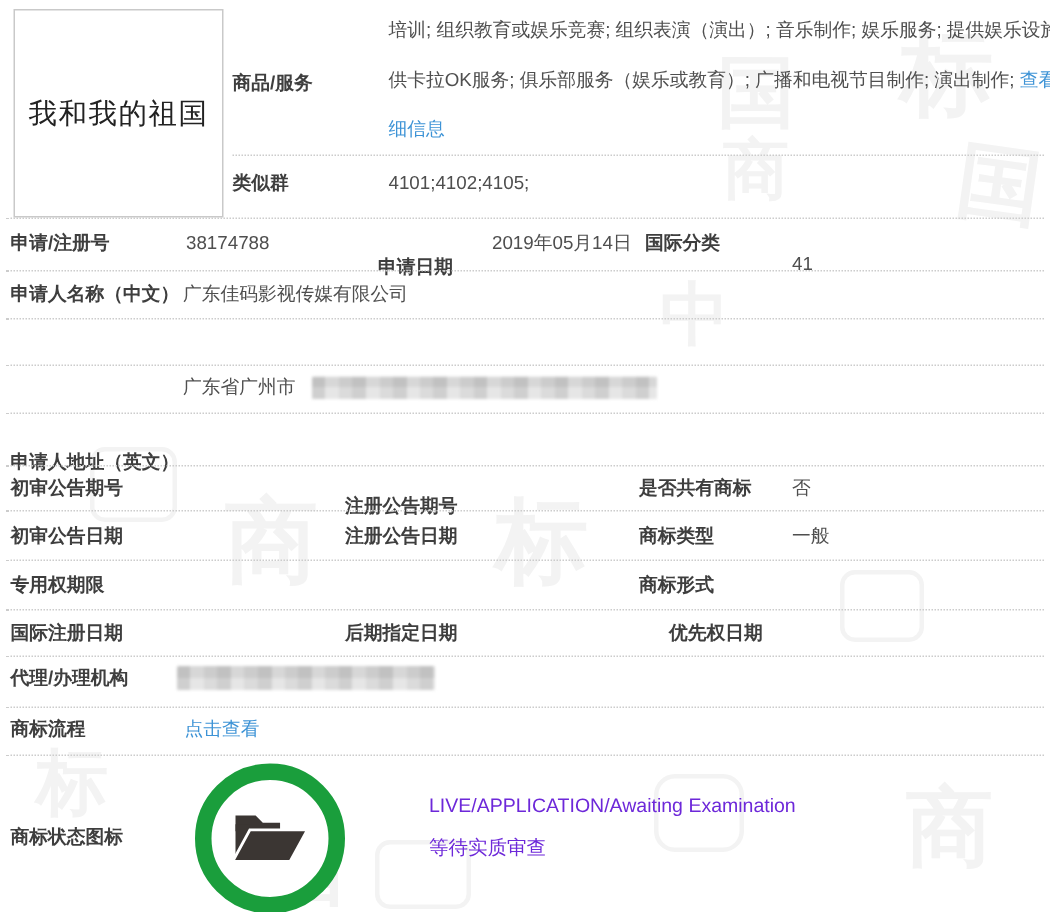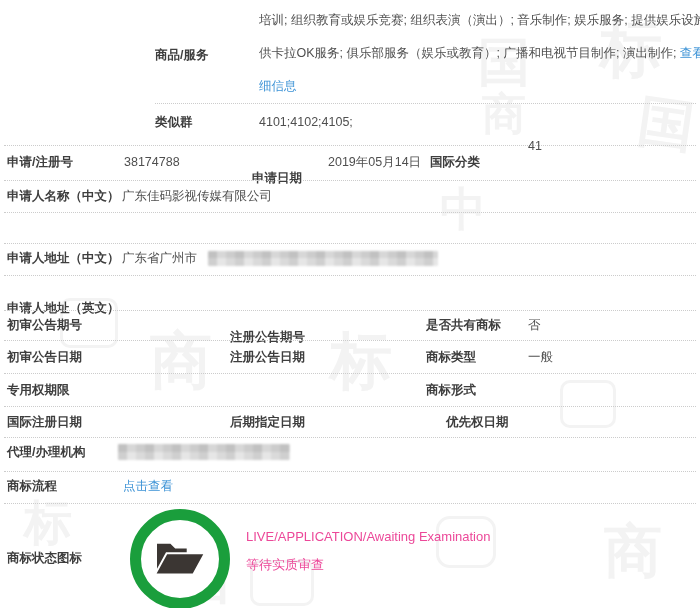--- a/index.html
+++ b/index.html
@@ -27,21 +27,21 @@
   .censor{position:absolute;border-radius:1px;
     background-image:
       repeating-linear-gradient(90deg, rgba(0,0,0,0.10) 0 9px, rgba(0,0,0,0.0) 9px 18px, rgba(0,0,0,0.05) 18px 27px),
       repeating-linear-gradient(0deg, #e6e6e6 0 8px, #d7d7d7 8px 16px);
     filter:blur(1px);
   }
   .status-ring{
     position:absolute;left:130px;top:509px;width:78px;height:78px;border-radius:50%;
     border:11px solid #1a9e3c;background:#fff;display:flex;align-items:center;justify-content:center;
   }
-  .status-text{position:absolute;font-size:13px;color:#ec4899;white-space:nowrap;}
+  .status-text{position:absolute;font-size:13px;color:#6d28d9;white-space:nowrap;margin-left:40px;}
 </style>
 </head>
 <body>
 
 <div id="screen">
 
   <div class="wm">
     <div class="wm-char" style="left:478px;top:36px;font-size:52px;">国</div>
     <div class="wm-char" style="left:482px;top:92px;font-size:44px;">商</div>
     <div class="wm-char" style="left:600px;top:18px;font-size:62px;">标</div>
@@ -53,20 +53,23 @@
     <div class="wm-char" style="left:604px;top:522px;font-size:58px;">商</div>
     <div class="wm-char" style="left:24px;top:498px;font-size:48px;">标</div>
     <div class="wm-box" style="left:60px;top:298px;width:52px;height:44px;"></div>
     <div class="wm-box" style="left:436px;top:516px;width:54px;height:46px;border-radius:14px;"></div>
     <div class="wm-box" style="left:250px;top:560px;width:58px;height:40px;"></div>
     <div class="wm-box" style="left:560px;top:380px;width:50px;height:42px;"></div>
   </div>
 
   <div class="content">
 
+    <div class="tm-box">
+      <span class="tm-name">我和我的祖国</span>
+    </div>
 
     <div class="cell lbl" style="left:155px;top:47px;">商品/服务</div>
     <div class="cell val" style="left:259px;top:12px;">培训; 组织教育或娱乐竞赛; 组织表演（演出）; 音乐制作; 娱乐服务; 提供娱乐设施; 提</div>
     <div class="cell val" style="left:259px;top:45px;">
       <span>供卡拉OK服务; 俱乐部服务（娱乐或教育）; 广播和电视节目制作; 演出制作; </span><a class="link">查看详</a>
     </div>
     <div class="cell" style="left:259px;top:78px;">
       <a class="link">细信息</a>
     </div>
 
@@ -75,33 +78,32 @@
     <div class="cell lbl" style="left:155px;top:114px;">类似群</div>
     <div class="cell val" style="left:259px;top:114px;">4101;4102;4105;</div>
 
     <div class="sep" style="top:145px;"></div>
 
     <div class="cell lbl" style="left:7px;top:154px;">申请/注册号</div>
     <div class="cell val" style="left:124px;top:154px;">38174788</div>
     <div class="cell lbl" style="left:228px;top:170px;margin-left:24px;">申请日期</div>
     <div class="cell val" style="left:328px;top:154px;">2019年05月14日</div>
     <div class="cell lbl" style="left:430px;top:154px;">国际分类</div>
-    <div class="cell val" style="left:528px;top:138px;">41</div>
+    <div class="cell val" style="left:528px;top:168px;">41</div>
 
     <div class="sep" style="top:180px;"></div>
 
     <div class="cell val" style="left:122px;top:188px;">广东佳码影视传媒有限公司</div>
     <div class="cell lbl" style="left:7px;top:188px;">申请人名称（中文）</div>
 
     <div class="sep" style="top:212px;"></div>
 
 
     <div class="sep" style="top:243px;"></div>
 
-    <div class="cell lbl" style="left:7px;top:250px;">申请人地址（中文）</div>
     <div class="cell val" style="left:122px;top:250px;">广东省广州市</div>
     <div class="censor" style="left:208px;top:251px;width:230px;height:15px;"></div>
 
     <div class="sep" style="top:275px;"></div>
 
     <div class="cell lbl" style="left:7px;top:284px;margin-top:16px;">申请人地址（英文）</div>
 
     <div class="sep" style="top:310px;"></div>
 
     <div class="cell lbl" style="left:7px;top:317px;">初审公告期号</div>

